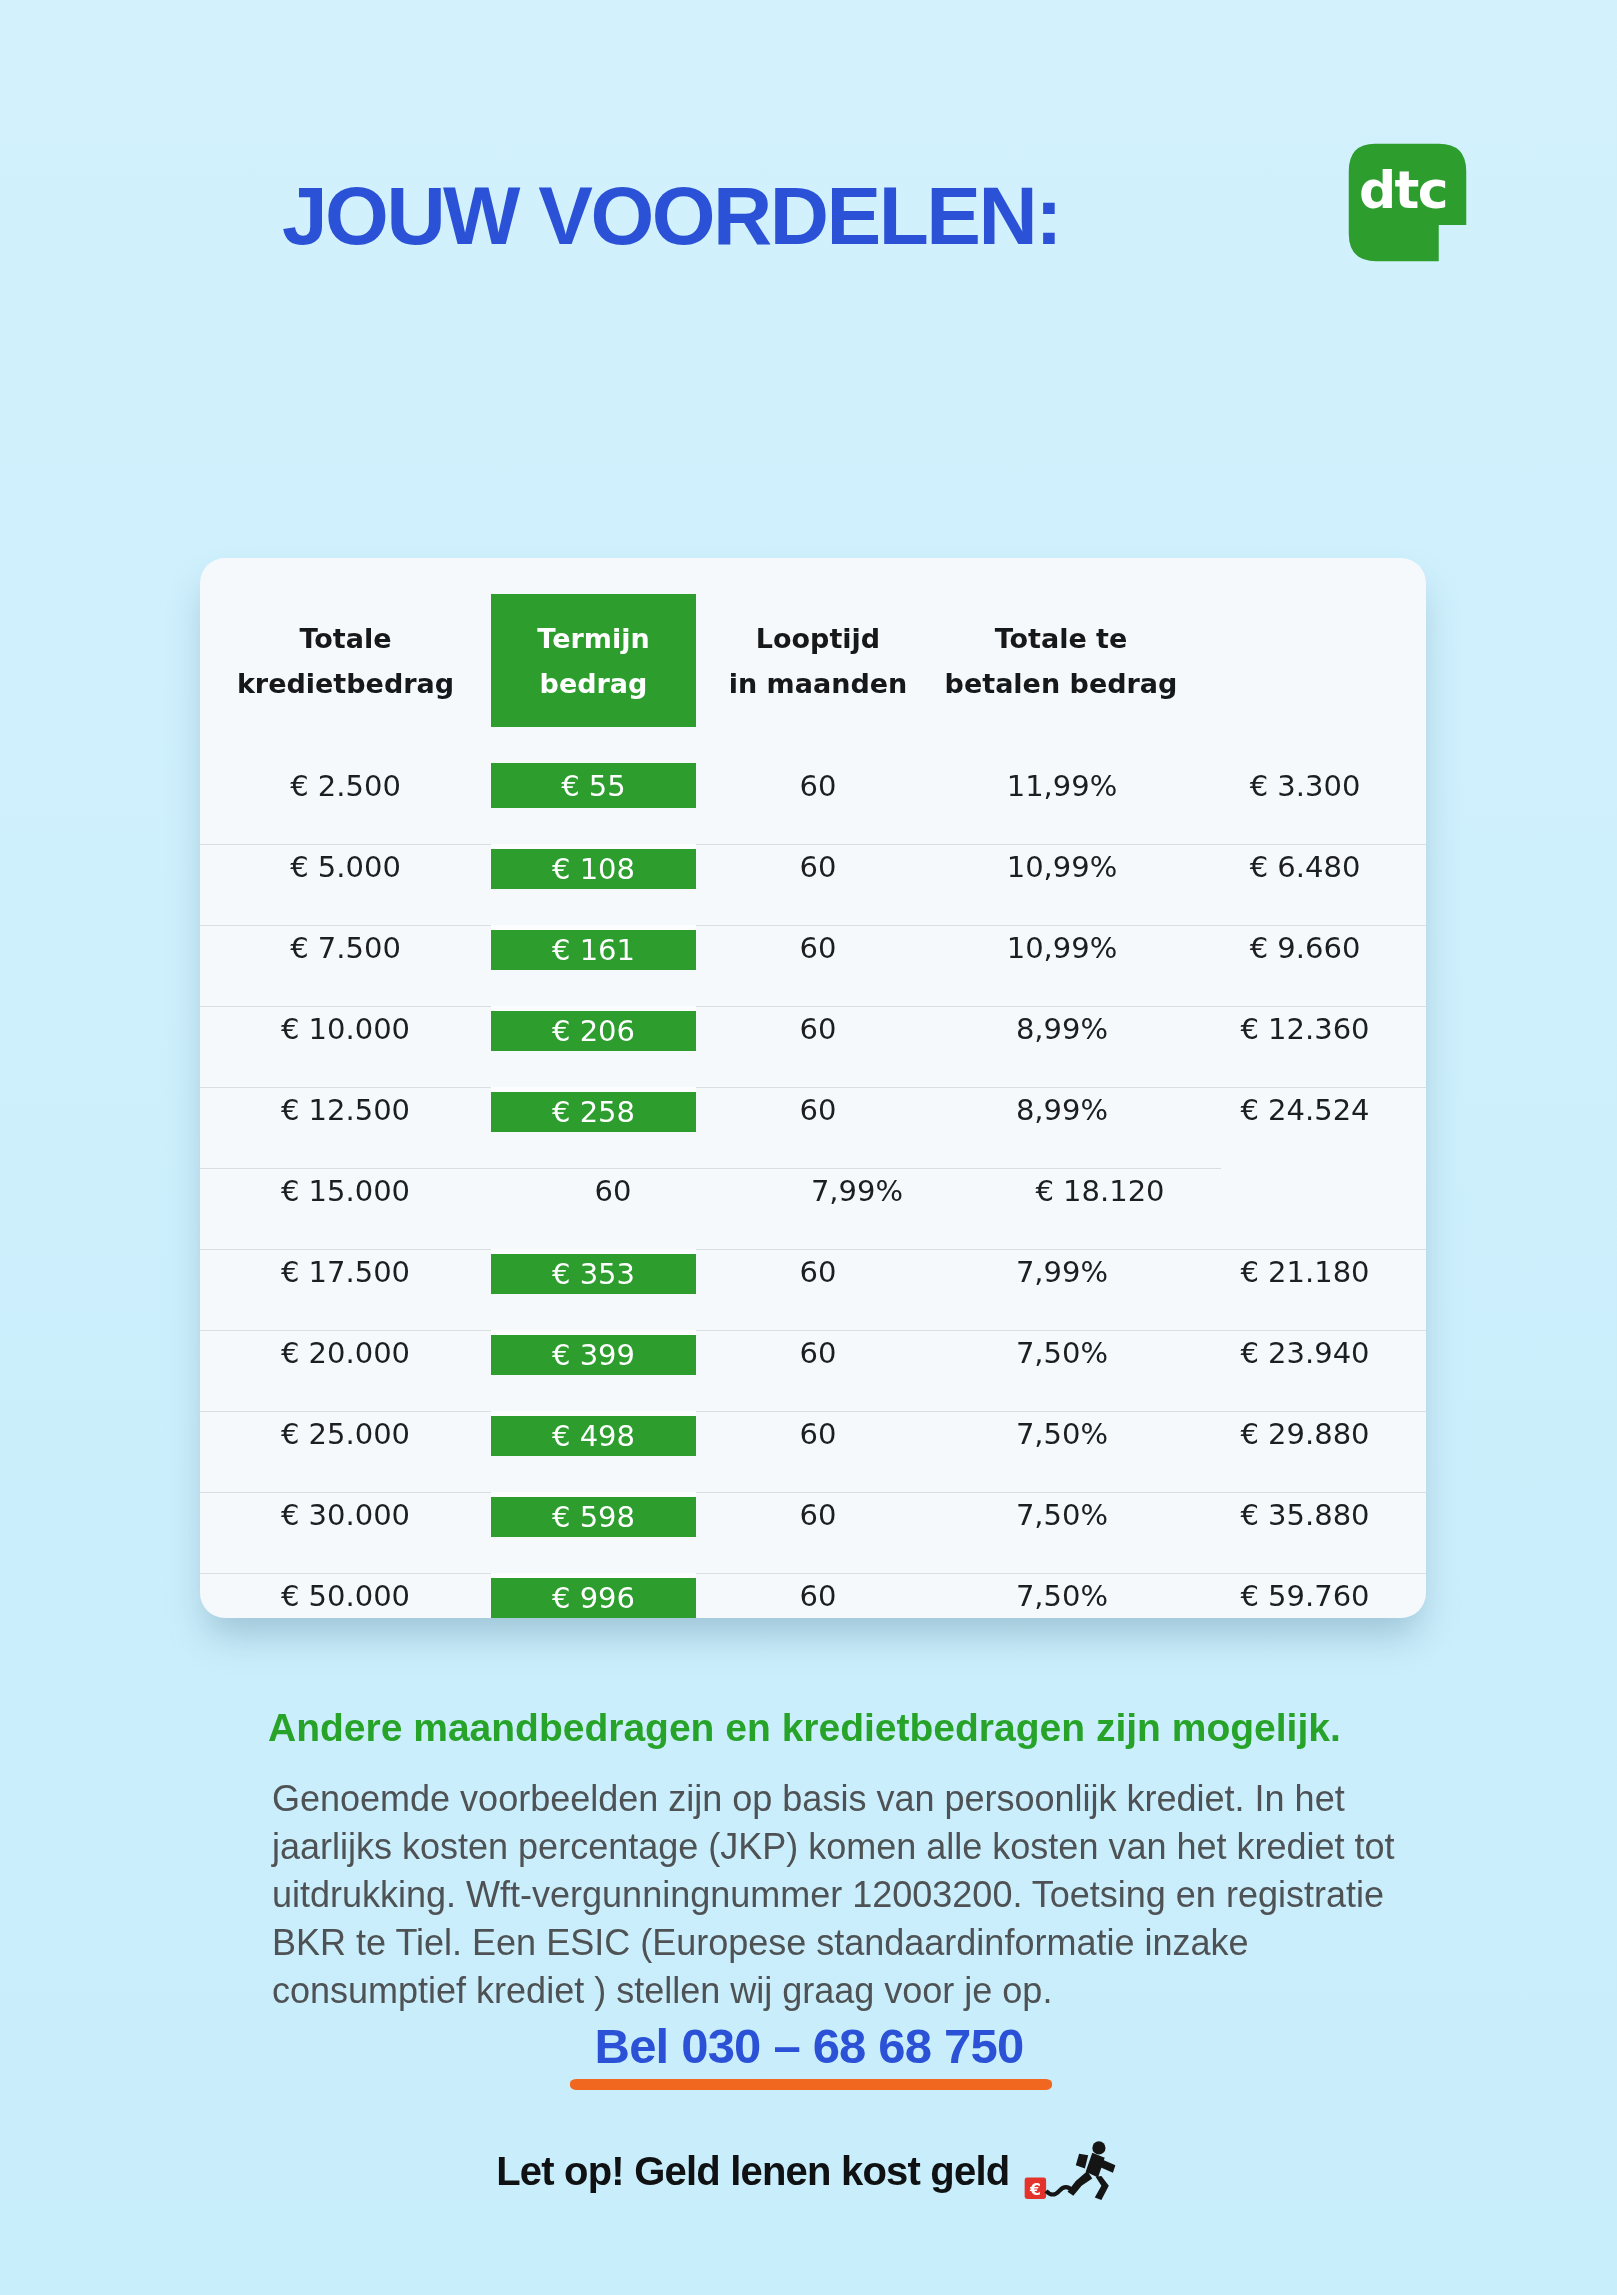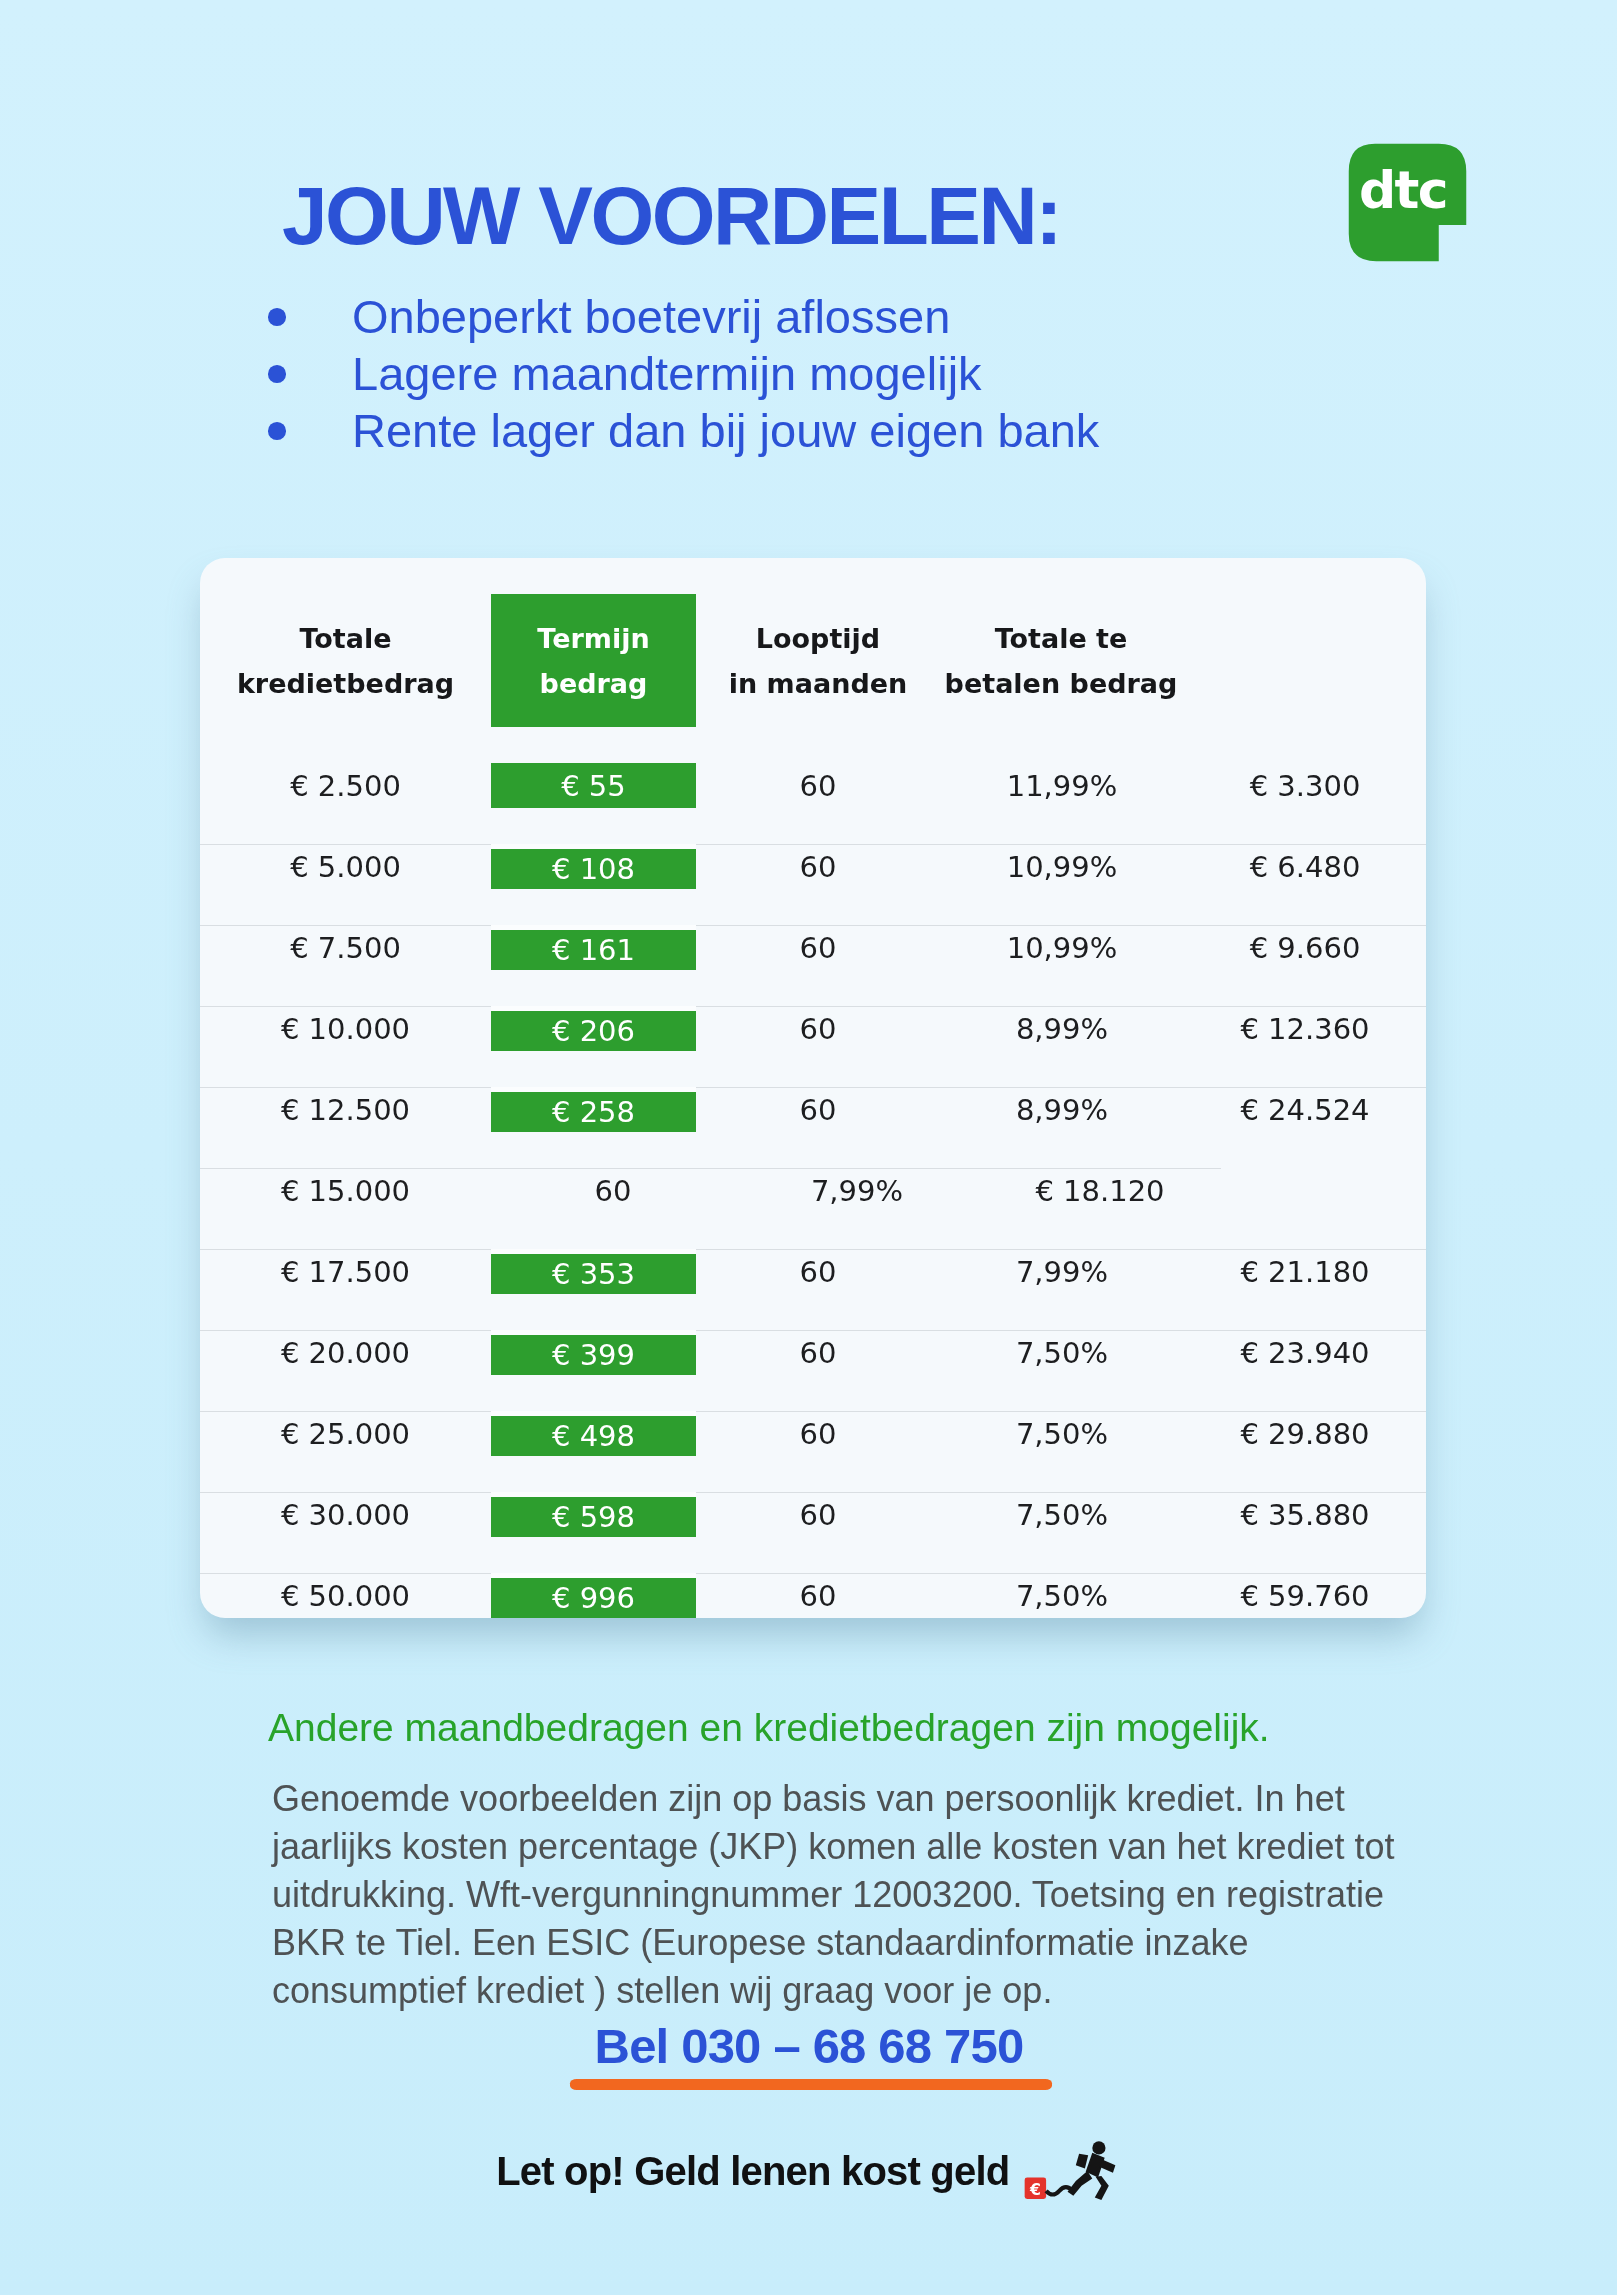--- a/index.html
+++ b/index.html
@@ -56,21 +56,21 @@
   .trow{flex:1;display:flex;}
   .cell{
     font-size:29px;color:var(--row-text,#1d1e20);
   }
   .green{background:var(--accent-green,#2d9e2e);color:#ffffff !important;}
   .trow + .trow .cell{border-top:1.7px solid var(--separator,#d9dee2);}
   .trow + .trow .cell.green{border-top:5px solid #fbfdfe;}
   
   .subheading{
     position:absolute;left:268px;top:1706px;
-    font-size:39px;font-weight:normal;color:var(--heading-green,#28a32a);
+    font-size:39px;font-weight:bold;color:var(--heading-green,#28a32a);
     white-space:nowrap;
   }
   .disclaimer{
     position:absolute;left:272px;top:1775px;
     font-size:36px;line-height:48px;color:var(--body-text,#4e5254);
     white-space:nowrap;
   }
   .phone{
     position:absolute;left:0;top:2018px;width:100%;text-align:center;
     font-size:49px;font-weight:bold;letter-spacing:-0.8px;
@@ -96,25 +96,20 @@
 
   <div class="title">JOUW VOORDELEN:</div>
 
   <div class="logo">
     <svg viewBox="0 0 100 100" aria-hidden="true">
       <path d="M24 3 H75 Q97 3 97 25 V68 H75 V97 H25 Q3 97 3 75 V25 Q3 3 24 3 Z" fill="#2d9e2e"></path>
     </svg>
     <span class="logo-text">dtc</span>
   </div>
 
-  <ul class="bullets">
-      <li>Onbeperkt boetevrij aflossen</li>
-      <li>Lagere maandtermijn mogelijk</li>
-      <li>Rente lager dan bij jouw eigen bank</li>
-    </ul>
 
   <div class="card">
     <div class="thead">
         <div class="hcell c0">
           <div>Totale</div>
           <div>kredietbedrag</div>
         </div>
         <div class="hcell c1 green">
           <div>Termijn</div>
           <div>bedrag</div>

